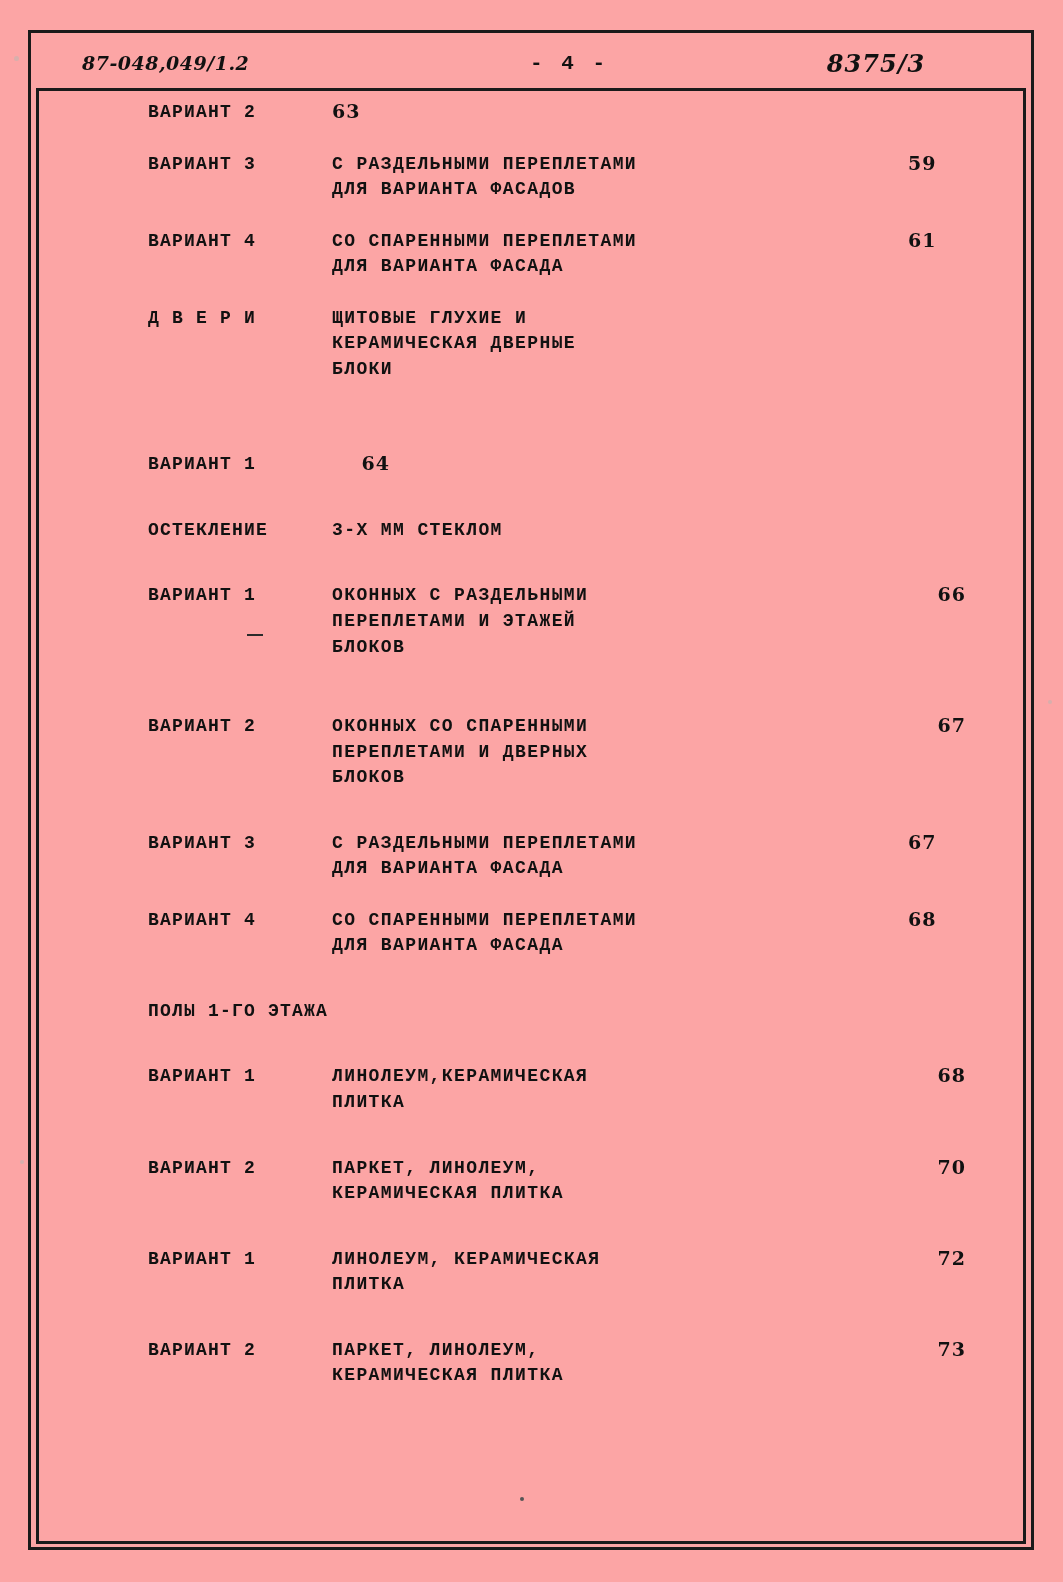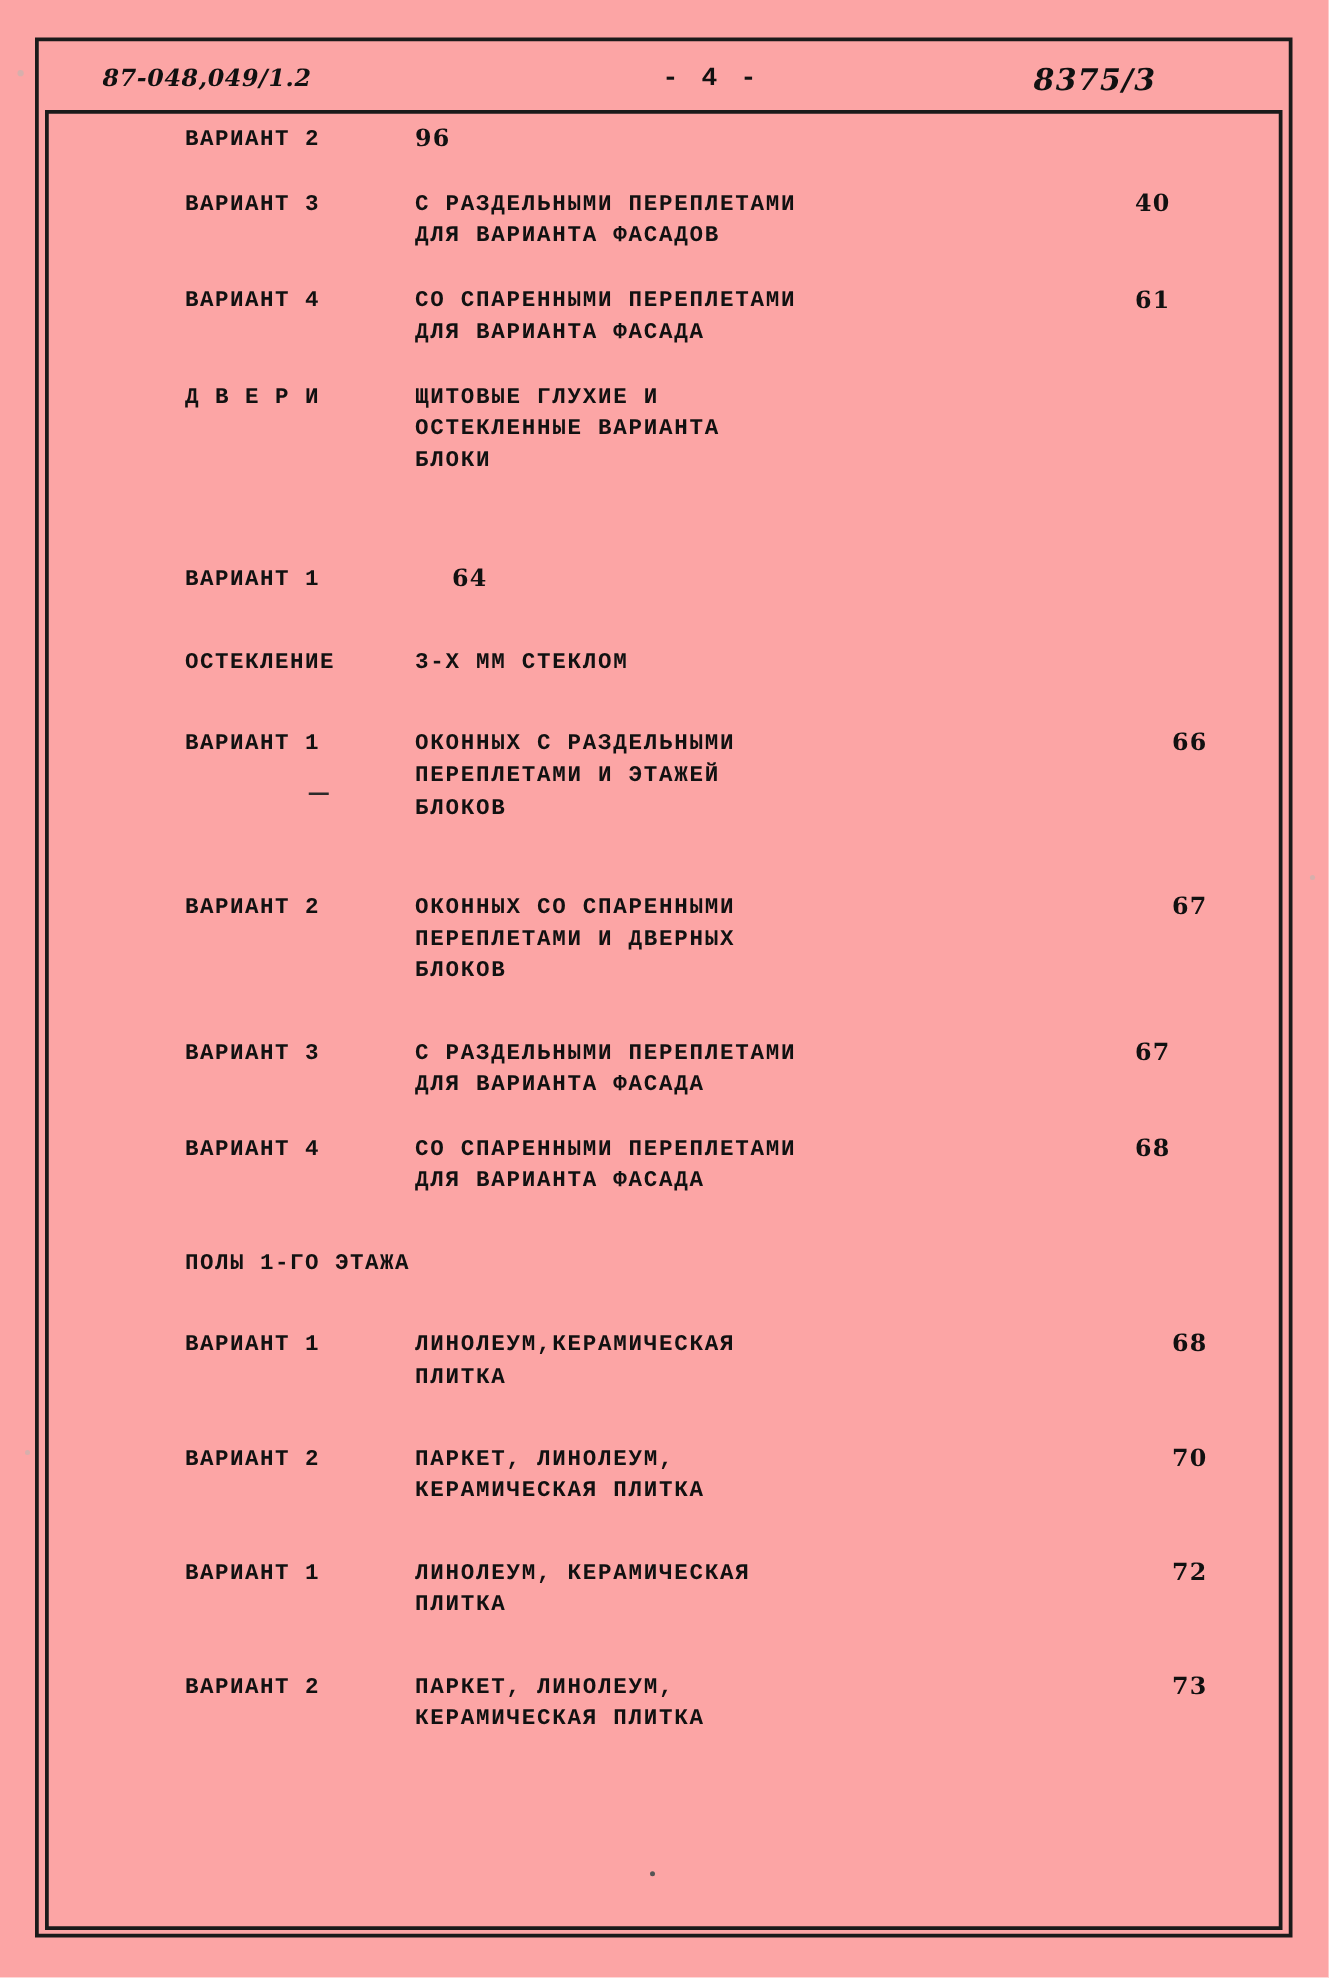--- a/index.html
+++ b/index.html
@@ -166,41 +166,41 @@
   <div class="header">
     <div class="hdr-left">87-048,049/1.2</div>
     <div class="hdr-center">- 4 -</div>
     <div class="hdr-right">8375/3</div>
   </div>
 
   <div class="content">
 
     <div class="row">
       <div class="col-label">ВАРИАНТ 2</div>
-      <div class="col-page inline">96</div>
+      <div class="col-page inline">63</div>
     </div>
 
     <div class="row">
       <div class="col-label">ВАРИАНТ 3</div>
       <div class="col-desc">С РАЗДЕЛЬНЫМИ ПЕРЕПЛЕТАМИ
 ДЛЯ ВАРИАНТА ФАСАДОВ</div>
-      <div class="col-page inline">40</div>
+      <div class="col-page inline">59</div>
     </div>
 
     <div class="row">
       <div class="col-label">ВАРИАНТ 4</div>
       <div class="col-desc">СО СПАРЕННЫМИ ПЕРЕПЛЕТАМИ
 ДЛЯ ВАРИАНТА ФАСАДА</div>
       <div class="col-page inline">61</div>
     </div>
 
     <div class="row gap-xl">
       <div class="col-label">Д В Е Р И</div>
       <div class="col-desc">ЩИТОВЫЕ ГЛУХИЕ И
- ОСТЕКЛЕННЫЕ ВАРИАНТА
+ КЕРАМИЧЕСКАЯ ДВЕРНЫЕ
  БЛОКИ</div>
       <div class="col-page"></div>
     </div>
 
     <div class="row gap-md">
       <div class="col-label">ВАРИАНТ 1</div>
       <div class="col-page">64</div>
     </div>
 
     <div class="row gap-md">

